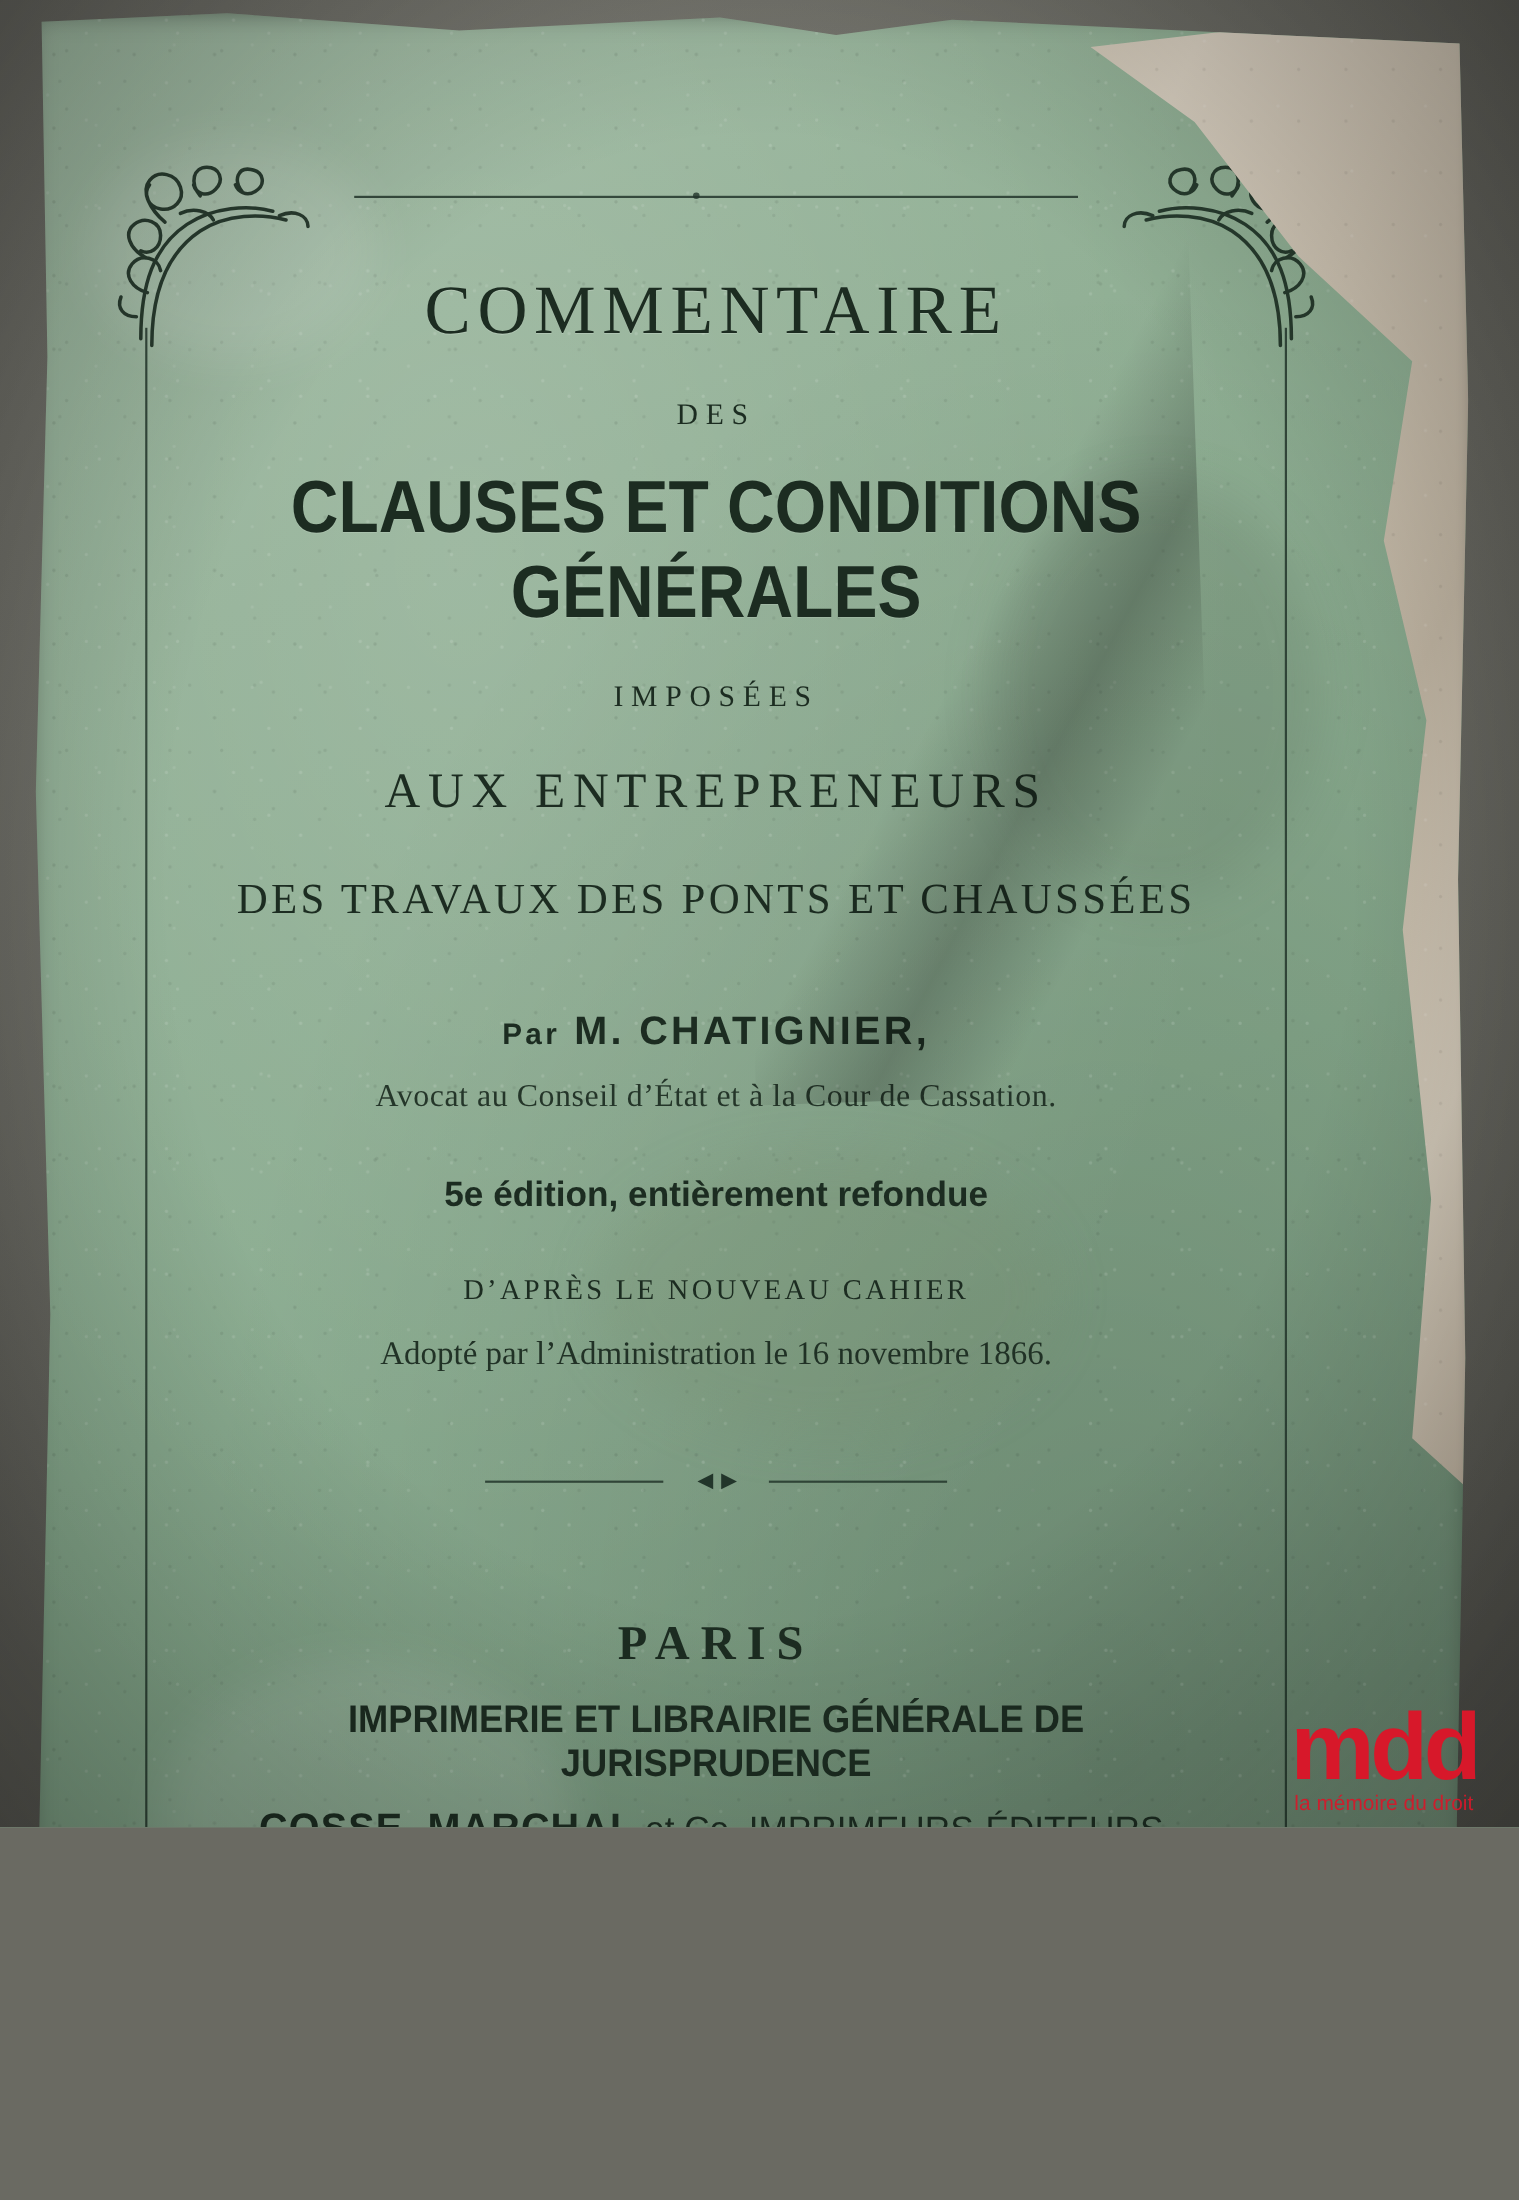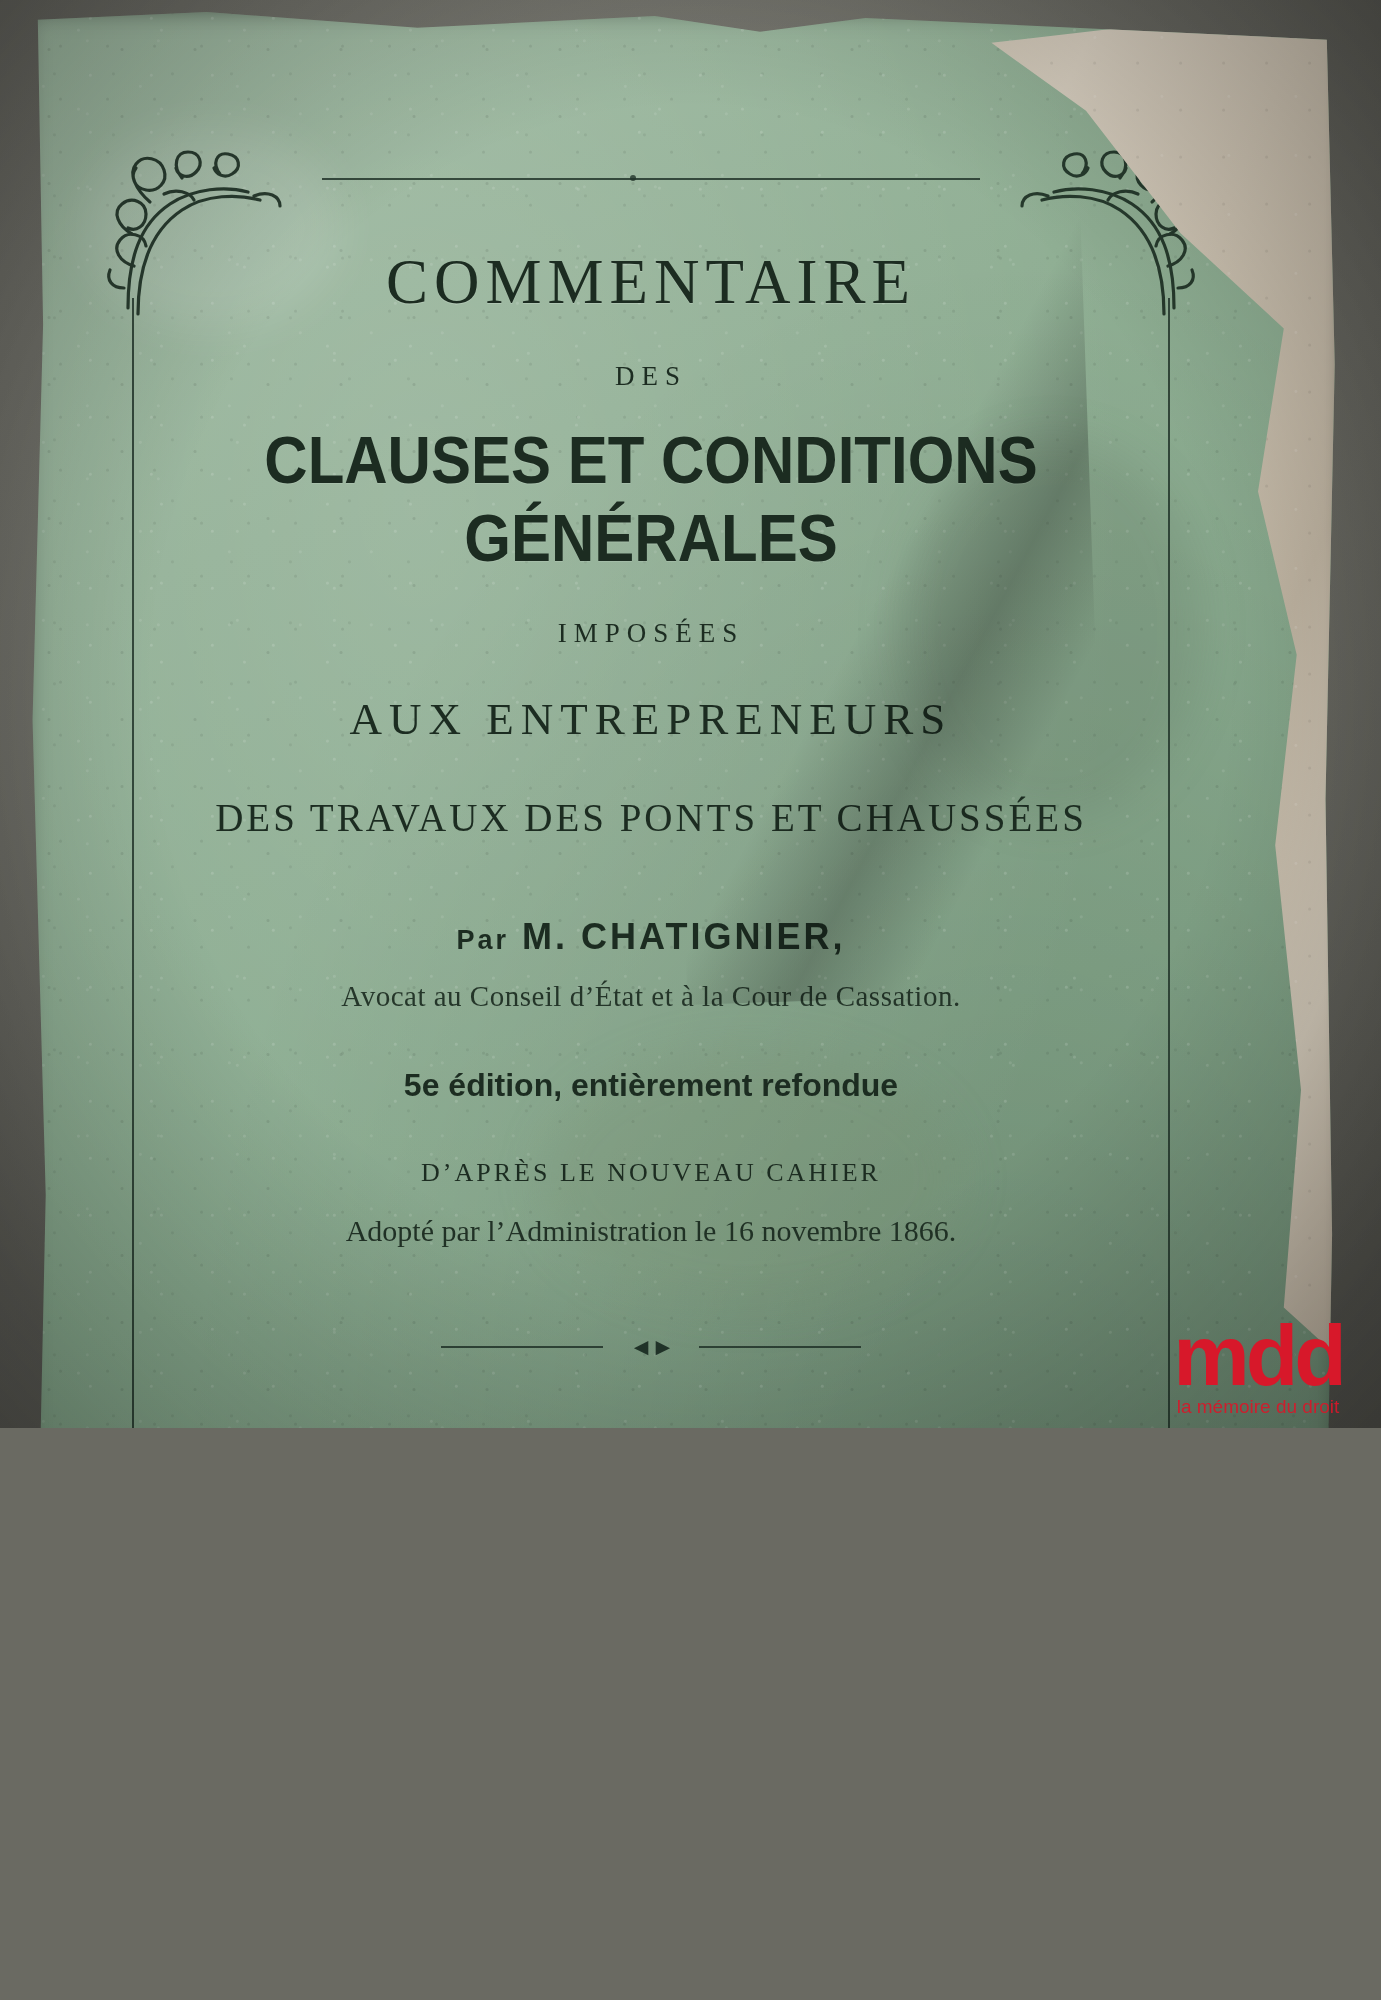--- a/index.html
+++ b/index.html
@@ -11,21 +11,21 @@
     width: 1381px;
     height: 2000px;
     overflow: hidden;
     font-family: "Liberation Serif", serif;
   }
 
   
   .photo {
     position: relative;
     width: 1381px;
-    height: 1428px;
+    height: 1661px;
     background: #86efac;
     overflow: hidden;
   }
 
   
   .photo::before {
     content: "";
     position: absolute;
     inset: 0;
     background:

